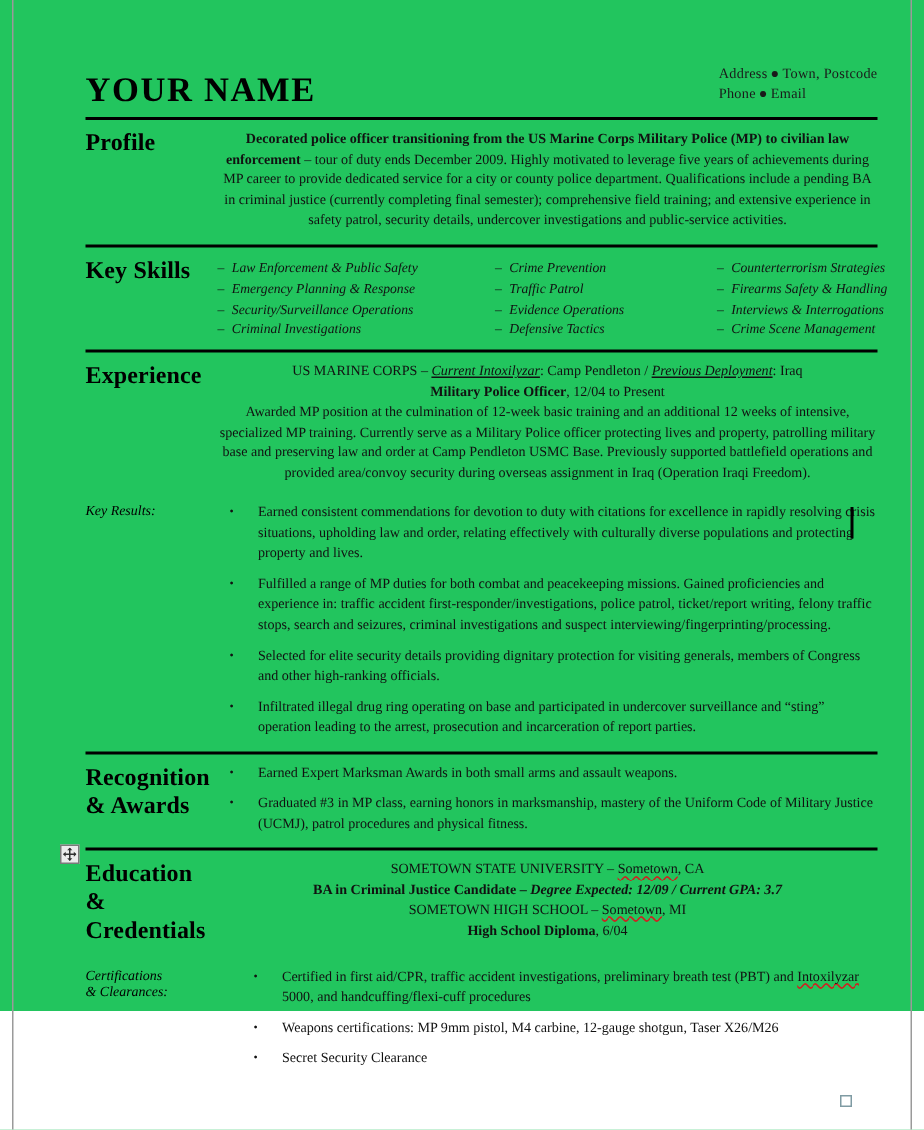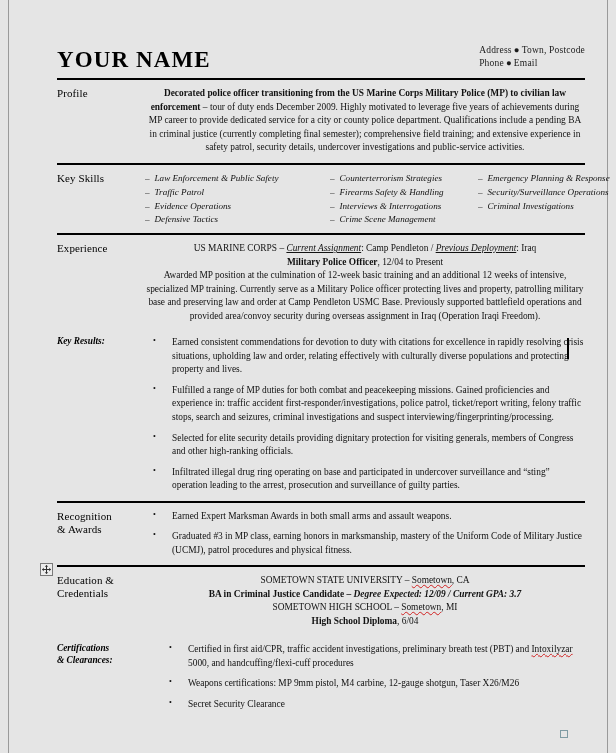--- a/index.html
+++ b/index.html
@@ -13,22 +13,22 @@
     position: relative;
     overflow: hidden;
     font-family: "Liberation Serif", "DejaVu Serif", serif;
     color: #111111;
   }
 
   
   #page {
     position: absolute;
     left: 0; top: 0;
-    width: 616px; height: 753px;
-    background: #e5e5e5;
+    width: 616px; height: 674px;
+    background: #22c55e;
   }
   .page-edge {
     position: absolute;
     top: 0;
     width: 1px;
     height: 753px;
     background: #9a9a9a;
   }
   .page-edge.left  { left: 8px; }
   .page-edge.right { left: 607px; }
@@ -78,29 +78,29 @@
     align-items: flex-start;
     width: 528px;
   }
   .label-col {
     width: 88px;
     flex: 0 0 88px;
     padding-top: 7px;
   }
   .label-col.tight { padding-top: 5px; }
   .sec-title {
-    font-size: 11px;
-    font-weight: normal;
+    font-size: 16px;
+    font-weight: bold;
     line-height: 1.18;
     color: #000;
     letter-spacing: .1px;
   }
   .sub-label {
     font-size: 9.3px;
-    font-weight: bold;
+    font-weight: normal;
     font-style: italic;
     line-height: 1.25;
     color: #000;
   }
   .content-col {
     flex: 1 1 auto;
     padding-top: 7px;
     padding-left: 0;
   }
 
@@ -236,20 +236,21 @@
 
     <div class="rule mt8"></div>
 
     <div class="section">
       <div class="label-col">
         <div class="sec-title">Key Skills</div>
       </div>
       <div class="content-col">
         <div class="skills-grid">
           <div class="skill"><span class="dash">–</span><span>Law Enforcement &amp; Public Safety</span></div>
+          <div class="skill"><span class="dash">–</span><span>Crime Prevention</span></div>
           <div class="skill"><span class="dash">–</span><span>Counterterrorism Strategies</span></div>
           <div class="skill"><span class="dash">–</span><span>Emergency Planning &amp; Response</span></div>
           <div class="skill"><span class="dash">–</span><span>Traffic Patrol</span></div>
           <div class="skill"><span class="dash">–</span><span>Firearms Safety &amp; Handling</span></div>
           <div class="skill"><span class="dash">–</span><span>Security/Surveillance Operations</span></div>
           <div class="skill"><span class="dash">–</span><span>Evidence Operations</span></div>
           <div class="skill"><span class="dash">–</span><span>Interviews &amp; Interrogations</span></div>
           <div class="skill"><span class="dash">–</span><span>Criminal Investigations</span></div>
           <div class="skill"><span class="dash">–</span><span>Defensive Tactics</span></div>
           <div class="skill"><span class="dash">–</span><span>Crime Scene Management</span></div>
@@ -257,36 +258,36 @@
       </div>
     </div>
 
     <div class="rule mt6"></div>
 
     <div class="section">
       <div class="label-col">
         <div class="sec-title">Experience</div>
       </div>
       <div class="content-col">
-        <p class="body"><span>US MARINE CORPS</span><span> – </span><span class="i u">Current Assignment</span><span>: Camp Pendleton / </span><span class="i u">Previous Deployment</span><span>: Iraq</span></p>
+        <p class="body"><span>US MARINE CORPS</span><span> – </span><span class="i u">Current Intoxilyzar</span><span>: Camp Pendleton / </span><span class="i u">Previous Deployment</span><span>: Iraq</span></p>
         <p class="body"><span class="b">Military Police Officer</span><span>, 12/04 to Present</span></p>
         <p class="body mt6">Awarded MP position at the culmination of 12-week basic training and an additional 12 weeks of intensive, specialized MP training. Currently serve as a Military Police officer protecting lives and property, patrolling military base and preserving law and order at Camp Pendleton USMC Base. Previously supported battlefield operations and provided area/convoy security during overseas assignment in Iraq (Operation Iraqi Freedom).</p>
       </div>
     </div>
 
     <div class="section mt8">
       <div class="label-col tight">
         <div class="sub-label">Key Results:</div>
       </div>
       <div class="content-col" style="padding-top:5px;">
         <ul class="bul">
           <li>Earned consistent commendations for devotion to duty with citations for excellence in rapidly resolving crisis situations, upholding law and order, relating effectively with culturally diverse populations and protecting property and lives.</li>
           <li>Fulfilled a range of MP duties for both combat and peacekeeping missions. Gained proficiencies and experience in: traffic accident first-responder/investigations, police patrol, ticket/report writing, felony traffic stops, search and seizures, criminal investigations and suspect interviewing/fingerprinting/processing.</li>
           <li>Selected for elite security details providing dignitary protection for visiting generals, members of Congress and other high-ranking officials.</li>
-          <li>Infiltrated illegal drug ring operating on base and participated in undercover surveillance and “sting” operation leading to the arrest, prosecution and surveillance of guilty parties.</li>
+          <li>Infiltrated illegal drug ring operating on base and participated in undercover surveillance and “sting” operation leading to the arrest, prosecution and incarceration of report parties.</li>
         </ul>
       </div>
     </div>
 
     <div class="rule mt8"></div>
 
     <div class="section">
       <div class="label-col">
         <div class="sec-title">Recognition</div>
         <div class="sec-title">&amp; Awards</div>

